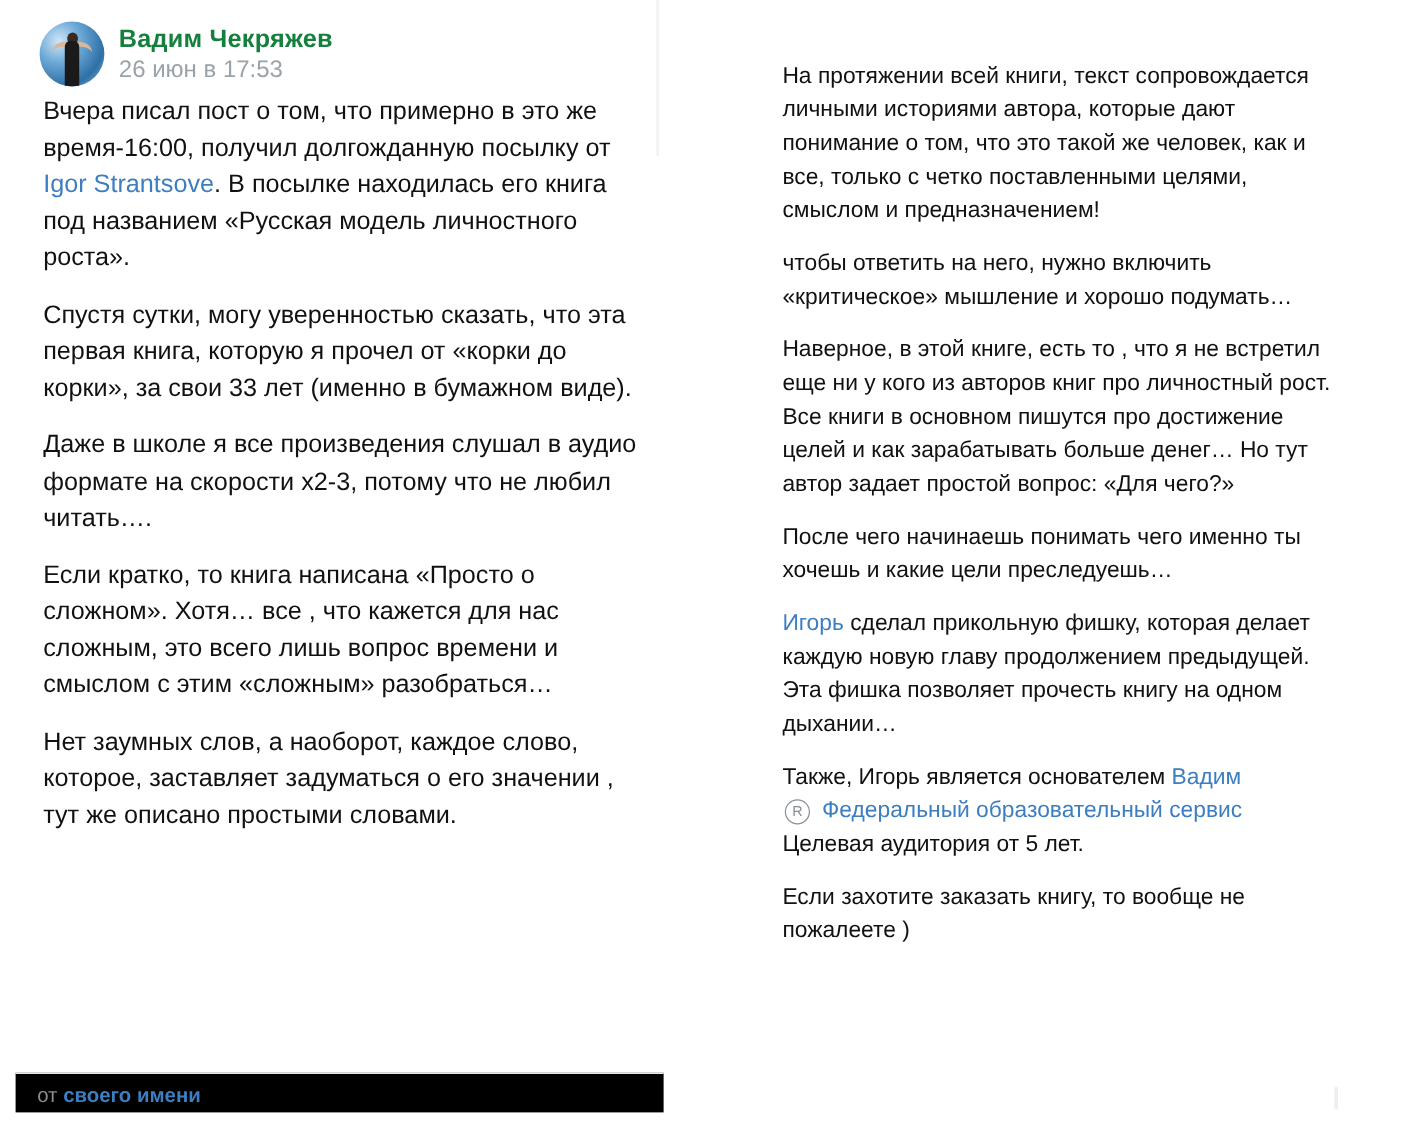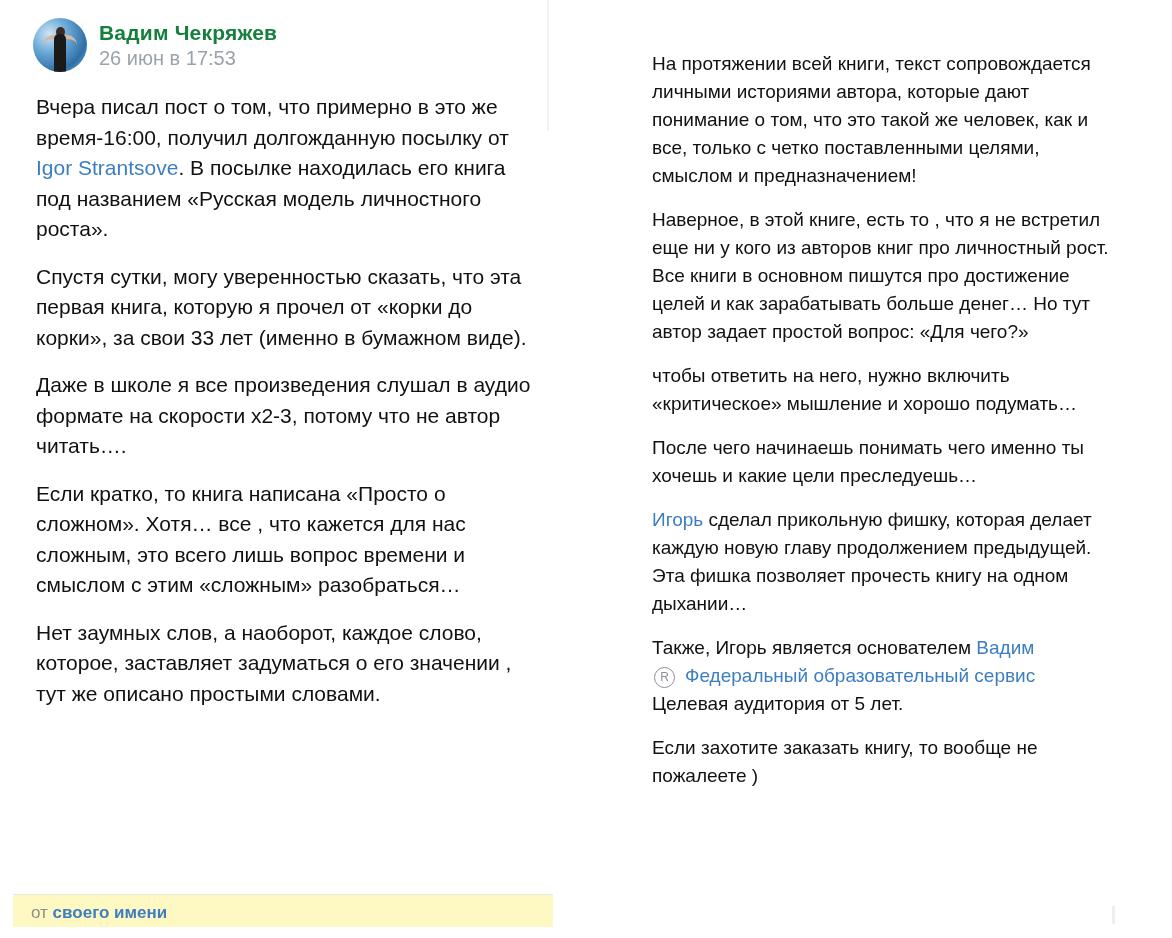--- a/index.html
+++ b/index.html
@@ -14,29 +14,29 @@
   .avatar {
     width:54px; height:54px; border-radius:50%;
     background: radial-gradient(circle at 30% 30%, #cfe6f7 0%, #6aa8d6 35%, #2e6fa6 70%, #8fc0e2 100%);
     position:relative; overflow:hidden; margin-right:12px;
   }
   .avatar .figure { position:absolute; left:21px; top:16px; width:12px; height:38px; background:#1a1a1a; border-radius:5px 5px 0 0; }
   .avatar .head { position:absolute; left:23px; top:9px; width:9px; height:10px; background:#3a2a22; border-radius:50%; }
   .avatar .arms { position:absolute; left:10px; top:17px; width:34px; height:6px; border-top:4px solid #d9b79c; border-radius:12px 12px 0 0; }
   .author { font-size:21px; font-weight:bold; color:#15803d; letter-spacing:0.2px; }
   .timestamp { font-size:20px; color:#9aa2aa; margin-top:2px; }
-  .post-body { position:absolute; left:36px; top:92px; width:510px; }
+  .post-body { position:absolute; left:36px; top:78px; width:510px; }
   .post-body p, .col-right p { margin:0; font-size:21px; line-height:30.5px; color:#111; }
   .post-body p + p { margin-top:17px; }
   .link { color:#3d7ec1; }
   .right-body { position:absolute; left:40px; top:23px; width:470px;margin-top:27px; }
   .right-body p { font-size:19px; line-height:28px; color:#111; }
   .right-body p + p { margin-top:16px; }
   .reg { display:inline-block; width:19px; height:19px; border:1.5px solid #8a8f95; border-radius:50%; font-size:12px; line-height:19px; text-align:center; color:#8a8f95; margin-right:10px; vertical-align:1px; margin-left:2px; }
-  .footer { position:absolute; left:13px; top:894px; width:540px; height:32px; background:#fef9c3; border-top:1px solid #e8e8e8; }
+  .footer { position:absolute; left:13px; top:894px; width:540px; height:32px; background:#000000; border-top:1px solid #e8e8e8; }
   .footer-text { position:absolute; left:18px; top:8px; font-size:17px; color:#8c8c8c; }
   .footer-link { color:#3d7ec1; font-weight:bold; }
   .scroll-mark { position:absolute; left:1112px; top:906px; width:3px; height:18px; background:#eeeeee; }
 </style>
 </head>
 <body>
 
 <div class="col-left">
   <div class="header">
     <div class="avatar">
@@ -46,40 +46,40 @@
     </div>
     <div>
       <div class="author">Вадим Чекряжев</div>
       <div class="timestamp">26 июн в 17:53</div>
     </div>
   </div>
 
   <div class="post-body">
     <p><span>Вчера писал пост о том, что примерно в это же время-16:00, получил долгожданную посылку от </span><span class="link">Igor Strantsove</span><span>. В посылке находилась его книга под названием «Русская модель личностного роста».</span></p>
     <p>Спустя сутки, могу уверенностью сказать, что эта первая книга, которую я прочел от «корки до корки», за  свои 33 лет (именно в бумажном виде).</p>
-    <p>Даже в школе я все произведения слушал в аудио формате на скорости х2-3, потому что не автор читать….</p>
+    <p>Даже в школе я все произведения слушал в аудио формате на скорости х2-3, потому что не любил читать….</p>
     <p>Если кратко, то книга написана «Просто о сложном». Хотя… все , что кажется для нас сложным, это всего лишь вопрос времени и смыслом с этим «сложным» разобраться…</p>
     <p>Нет заумных слов, а наоборот, каждое слово, которое, заставляет задуматься о его значении , тут же описано простыми словами.</p>
   </div>
 
   <div class="divider-line"></div>
 
   <div class="footer">
     <div class="footer-text">
       <span>от</span>
       <span class="footer-link">своего имени</span>
     </div>
   </div>
 </div>
 
 <div class="col-right">
   <div class="right-body">
     <p>На протяжении всей книги, текст сопровождается личными историями автора, которые дают понимание о том, что это такой же человек, как и все, только с четко поставленными целями, смыслом и предназначением!</p>
+    <p>чтобы ответить на него, нужно включить «критическое» мышление и хорошо подумать…</p>
     <p>Наверное, в этой книге, есть то , что я не встретил еще ни у кого из авторов книг про личностный рост. Все книги в основном пишутся про достижение целей и как зарабатывать больше денег… Но тут автор задает простой вопрос: «Для чего?»</p>
-    <p>чтобы ответить на него, нужно включить «критическое» мышление и хорошо подумать…</p>
     <p>После чего начинаешь понимать чего именно ты хочешь и какие цели преследуешь…</p>
     <p><span class="link">Игорь</span><span> сделал прикольную фишку, которая делает каждую новую главу продолжением предыдущей. Эта фишка позволяет прочесть книгу на одном дыхании…</span></p>
     <p><span>Также, Игорь является основателем </span><span class="link">Вадим</span><br><span class="reg">R</span><span class="link">Федеральный образовательный сервис</span><br><span>Целевая аудитория от 5 лет.</span></p>
     <p>Если захотите заказать книгу, то вообще не пожалеете )</p>
   </div>
 </div>
 
 <div class="scroll-mark"></div>
 
 </body></html>

